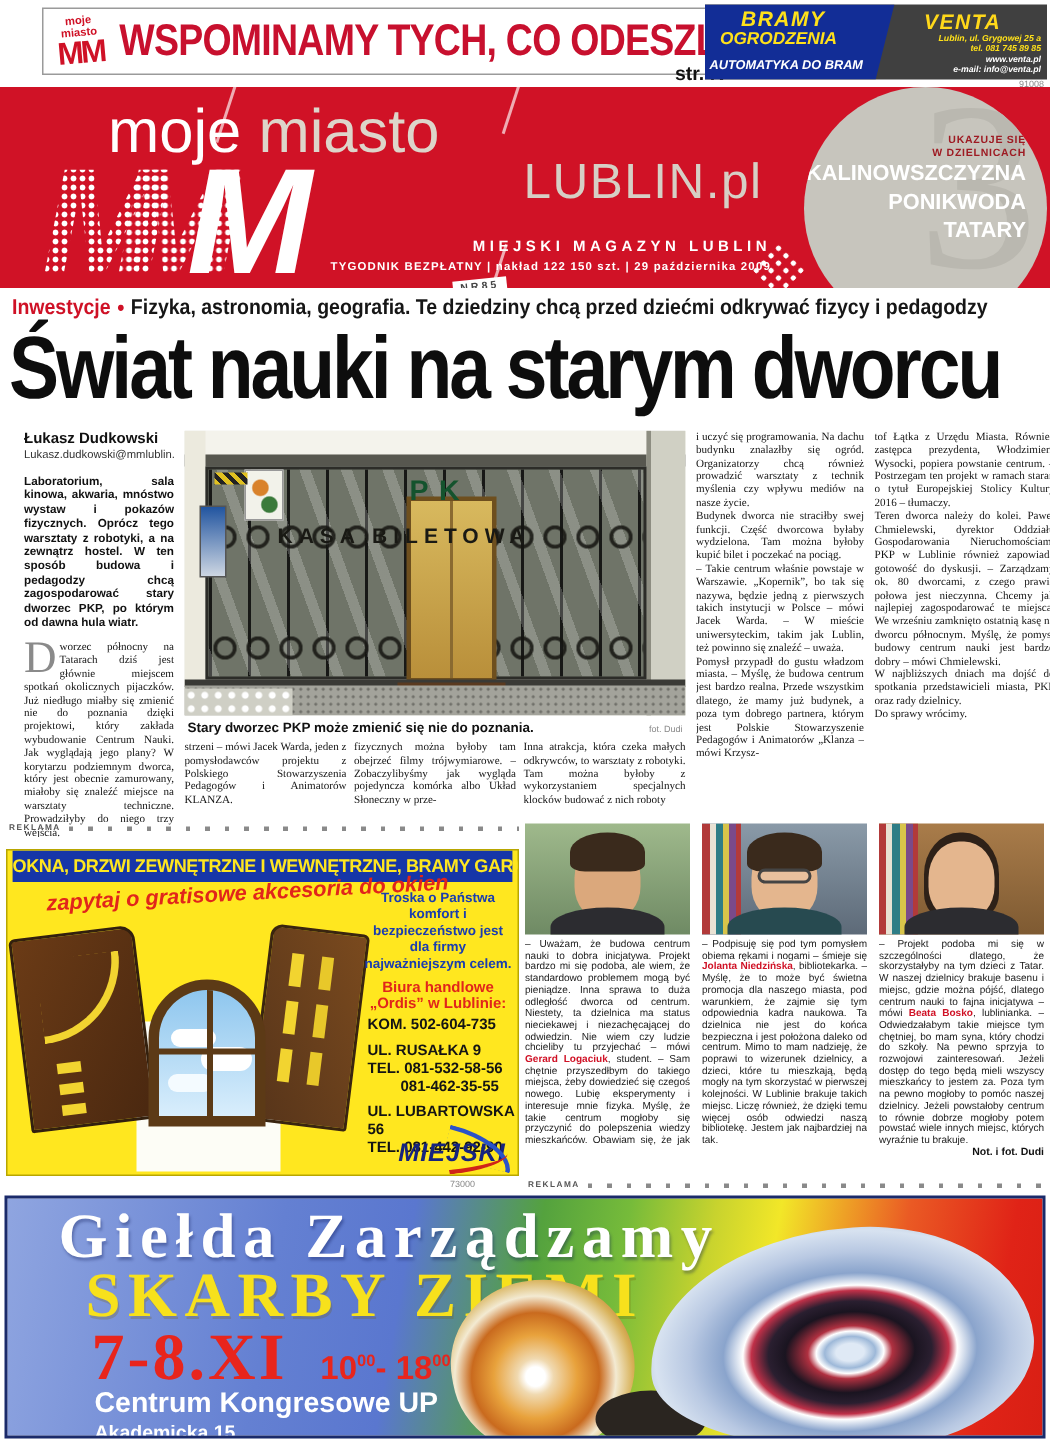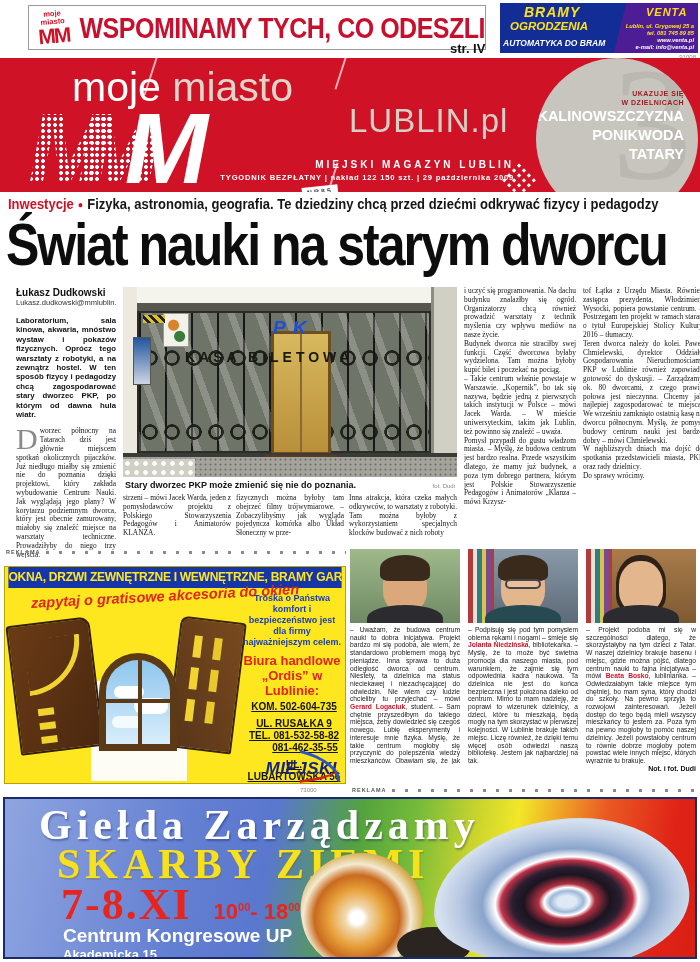--- a/index.html
+++ b/index.html
@@ -7,26 +7,26 @@
   #page { position:relative; width:700px; height:962px; margin:0 auto; background:#fff; overflow:hidden; }
 
   
   .topstrip { position:absolute; top:0; left:0; width:700px; height:58px; background:#fff; }
   .teaser-box { position:absolute; left:28px; top:5px; width:458px; height:45px; border:1px solid #9a9a9a; display:flex; align-items:center; background:#fff; }
   .stamp { transform:rotate(-5deg); margin:0 10px 0 8px; text-align:center; color:#cf1126; line-height:1; }
   .stamp .s1 { font-size:7.5px; font-weight:bold; letter-spacing:0; }
   .stamp .s2 { font-size:21px; font-weight:900; letter-spacing:-2px; }
   .teaser-title { color:#c8102e; font-weight:800; font-size:25px; letter-spacing:-0.5px; transform:scaleY(1.18); transform-origin:left center; white-space:nowrap; }
   .str-ref { position:absolute; left:450px; top:41px; font-size:13px; font-weight:bold; color:#111; }
-  .venta { position:absolute; right:2px; top:3px; width:198px; height:50px; background:#4c1d95; overflow:hidden; }
+  .venta { position:absolute; right:2px; top:3px; width:228px; height:50px; background:#404040; overflow:hidden; }
   .venta .skew { position:absolute; left:-14px; top:0; width:134px; height:100%; background:#122d96; transform:skewX(-14deg); }
   .venta .l1 { position:absolute; left:24px; top:1px; color:#ffe11a; font-style:italic; font-weight:900; font-size:14px; letter-spacing:1px; }
   .venta .l2 { position:absolute; left:10px; top:17px; color:#ffe11a; font-style:italic; font-weight:900; font-size:11.5px; }
   .venta .l3 { position:absolute; left:3px; top:35px; color:#fff; font-style:italic; font-weight:800; font-size:8.5px; }
-  .venta .brand { position:absolute; left:146px; top:3px; color:#ffd81a; font-style:italic; font-weight:900; font-size:11px; letter-spacing:1px; }
+  .venta .brand { position:absolute; left:146px; top:3px; color:#ffd81a; font-style:italic; font-weight:900; font-size:14px; letter-spacing:1px; }
   .venta .vlines { position:absolute; right:4px; top:20px; width:74px; text-align:right; font-size:5.8px; font-weight:bold; font-style:italic; line-height:7px; }
   .venta .vy { color:#ffe11a; } .venta .vw { color:#fff; }
   .ad-code { position:absolute; font-size:6px; color:#888; }
   .code-top { right:4px; top:54px; }
 
   
   .masthead { position:absolute; top:58px; left:0; width:700px; height:134px; background:#d01226; overflow:hidden; }
   .mm-moje { position:absolute; left:72px; top:6px; font-size:41px; color:#fff; letter-spacing:0; }
   .mm-miasto { color:#ddd5ca; }
   .mm-domain { position:absolute; left:349px; top:44px; font-size:33px; color:#d6cfc5; letter-spacing:1px; }
@@ -73,21 +73,21 @@
   .ph-band { position:absolute; left:0; top:16px; width:100%; height:8px; background:#57574f; }
   .ph-pillar-l { position:absolute; left:0; top:0; width:14px; height:100%; background:#eceade; }
   .ph-pillar-r { position:absolute; right:0; top:0; width:26px; height:100%; background:#d0d0c4; border-left:3px solid #8d8d81; }
   .ph-glass { position:absolute; left:14px; right:26px; top:24px; height:142px; background:#6f7468; border:2px solid #2c2c28;
     background-image:
       repeating-linear-gradient(70deg, rgba(255,255,255,.20) 0 7px, rgba(255,255,255,0) 7px 26px),
       repeating-linear-gradient(90deg, rgba(8,8,8,.85) 0 2px, rgba(0,0,0,0) 2px 26px);
   }
   .ph-rings { position:absolute; left:16px; right:28px; height:18px; background-image:radial-gradient(circle 8px at 11px 9px, rgba(20,20,16,0) 5px, rgba(20,20,16,.85) 5.5px, rgba(20,20,16,.85) 7.5px, rgba(20,20,16,0) 8px); background-size:22px 18px; }
   .ph-r1 { top:62px; } .ph-r2 { top:136px; }
-  .ph-sign1 { position:absolute; left:150px; top:30px; font-size:19px; font-weight:900; letter-spacing:7px; color:#1d4ed8;font-style:italic; }
+  .ph-sign1 { position:absolute; left:150px; top:30px; font-size:19px; font-weight:900; letter-spacing:7px; color:#14532d; }
   .ph-sign2 { position:absolute; left:62px; top:62px; font-size:14px; font-weight:900; letter-spacing:4px; color:#191914; }
   .ph-door { position:absolute; left:148px; top:44px; width:60px; height:124px; background:linear-gradient(180deg,#d8b95e,#b98f3a); border:3px solid #6e4f1e; }
   .ph-door:before { content:""; position:absolute; left:26px; top:0; width:2px; height:100%; background:#8a6a30; }
   .ph-thresh { position:absolute; left:142px; top:168px; width:72px; height:8px; background:#5a3a20; }
   .ph-sill { position:absolute; left:0; top:166px; width:100%; height:5px; background:#3a3a36; }
   .ph-ground { position:absolute; left:0; bottom:0; width:100%; height:20px; background:#a3a39b; background-image:radial-gradient(#70706a 0.8px, rgba(0,0,0,0) 1.2px); background-size:5px 5px; }
   .ph-tactile { position:absolute; left:0; bottom:0; width:72px; height:18px; background:#cfcfc5; background-image:radial-gradient(circle,#fff 2px, rgba(255,255,255,0) 2.6px); background-size:9px 9px; }
   .ph-poster { position:absolute; left:40px; top:26px; width:26px; height:34px; background:#f2f2ea; border:1px solid #999;
     background-image:radial-gradient(circle at 40% 35%, #d9822b 0 5px, rgba(0,0,0,0) 6px), radial-gradient(circle at 65% 70%, #3a7a3a 0 5px, rgba(0,0,0,0) 6px); }
   .ph-sign-blue { position:absolute; left:10px; top:50px; width:18px; height:48px; background:linear-gradient(180deg,#2255a0,#cdd6e2); border:1px solid #555; }
@@ -120,22 +120,22 @@
   .door-r b { position:absolute; left:14px; width:8px; height:22px; background:#f2d430; display:block; }
   .door-r u { position:absolute; left:34px; width:8px; height:22px; background:#e8c82a; display:block; }
   .win-back { position:absolute; left:86px; top:66px; width:96px; height:100px; background:#fdfdf6; }
   .window { position:absolute; left:94px; top:38px; width:78px; height:98px; background:#5c3a16; border-radius:39px 39px 0 0; padding:7px; }
   .window .sky { width:100%; height:100%; border-radius:32px 32px 0 0; background:linear-gradient(180deg,#8ec6ee,#d9eefc); position:relative; overflow:hidden; }
   .window .sky:before { content:""; position:absolute; left:8px; top:26px; width:30px; height:12px; background:#fff; border-radius:10px; box-shadow:22px 14px 0 2px #fff, -2px 30px 0 0 #f4fbff; }
   .window .sky:after { content:""; position:absolute; left:50%; top:0; width:4px; height:100%; background:#5c3a16; box-shadow:0 34px 0 0 #5c3a16; }
   .window .bar-h { position:absolute; left:7px; right:7px; top:46px; height:4px; background:#5c3a16; }
   .okna-text { position:absolute; left:236px; top:26px; width:102px; text-align:center; }
   .okna-slogan { color:#1a3db0; font-size:9px; font-weight:800; line-height:11px; margin-bottom:5px; }
-  .okna-offices { color:#e1251b; font-size:13px; font-weight:800; margin-bottom:3px; }
-  .okna-lines { color:#141414; font-size:10px; font-weight:900; line-height:12px; text-align:center; padding-left:4px;text-decoration:underline; }
+  .okna-offices { color:#e1251b; font-size:10px; font-weight:800; margin-bottom:3px; }
+  .okna-lines { color:#141414; font-size:10px; font-weight:900; line-height:12px; text-align:left; padding-left:4px; }
   .okna-lines .gap { margin-top:5px; }
   .drutex { position:absolute; right:8px; bottom:4px; font-size:17px; font-weight:900; font-style:italic; color:#16247e; letter-spacing:0.5px; }
   .drutex .sw { position:absolute; right:-6px; top:-4px; width:46px; height:22px; border:3px solid #2a52c8; border-left:none; border-bottom:none; border-radius:0 100% 0 0; transform:rotate(14deg); }
   .drutex .sw2 { position:absolute; right:-2px; bottom:-2px; width:40px; height:10px; border-bottom:3px solid #d02518; border-radius:0 0 100% 0; transform:rotate(-6deg); }
 
   
   .sonda { position:absolute; left:350px; top:549px; width:346px; height:236px; }
   .sonda-title { color:#d01226; font-size:10px; font-weight:900; letter-spacing:4px; margin-bottom:4px; }
   .sonda-row { display:flex; gap:8px; }
   .sonda-col { width:110px; flex:none; }
@@ -231,21 +231,21 @@
 
   <div class="kicker">
     <span class="cat">Inwestycje</span><span class="sep">●</span><span>Fizyka, astronomia, geografia. Te dziedziny chcą przed dziećmi odkrywać fizycy i pedagodzy</span>
   </div>
   <div class="headline">Świat nauki na starym dworcu</div>
 
   <div class="article">
     <div class="col1">
       <div class="byline-name">Łukasz Dudkowski</div>
       <div class="byline-mail">Lukasz.dudkowski@mmlublin.pl</div>
-      <div class="lead">Laboratorium, sala kinowa, akwaria, mnóstwo wystaw i pokazów fizycznych. Oprócz tego warsztaty z robotyki, a na zewnątrz hostel. W ten sposób fizycy i pedagodzy chcą zagospodarować stary dworzec PKP, po którym od dawna hula wiatr.</div>
+      <div class="lead">Laboratorium, sala kinowa, akwaria, mnóstwo wystaw i pokazów fizycznych. Oprócz tego warsztaty z robotyki, a na zewnątrz hostel. W ten sposób budowa i pedagodzy chcą zagospodarować stary dworzec PKP, po którym od dawna hula wiatr.</div>
       <div class="serif"><span class="dropcap">D</span><span>worzec północny na Tatarach dziś jest głównie miejscem spotkań okolicznych pijaczków. Już niedługo miałby się zmienić nie do poznania dzięki projektowi, który zakłada wybudowanie Centrum Nauki. Jak wyglądają jego plany? W korytarzu podziemnym dworca, który jest obecnie zamurowany, miałoby się znaleźć miejsce na warsztaty techniczne. Prowadziłyby do niego trzy wejścia.</span></div>
 
     </div>
 
     <div class="photoblock">
       <div class="photo">
         <div class="ph-lintel"></div>
         <div class="ph-band"></div>
         <div class="ph-pillar-l"></div>
         <div class="ph-pillar-r"></div>
@@ -312,21 +312,21 @@
         <div class="sky"></div>
         <div class="bar-h"></div>
       </div>
     </div>
     <div class="okna-text">
       <div class="okna-slogan">Troska o Państwa komfort i bezpieczeństwo jest dla firmy najważniejszym celem.</div>
       <div class="okna-offices">Biura handlowe „Ordis” w Lublinie:</div>
       <div class="okna-lines">
         <div>KOM. 502-604-735</div>
         <div class="gap">UL. RUSAŁKA 9</div>
-        <div>TEL. 081-532-58-82</div>
+        <div>TEL. 081-532-58-56</div>
         <div style="padding-left:22px;">081-462-35-55</div>
         <div class="gap">UL. LUBARTOWSKA 56</div>
         <div>TEL. 081-442-92-90</div>
       </div>
     </div>
     <div class="drutex">
       <span>MIEJSKI</span>
       <span class="sw"></span>
       <span class="sw2"></span>
     </div>

